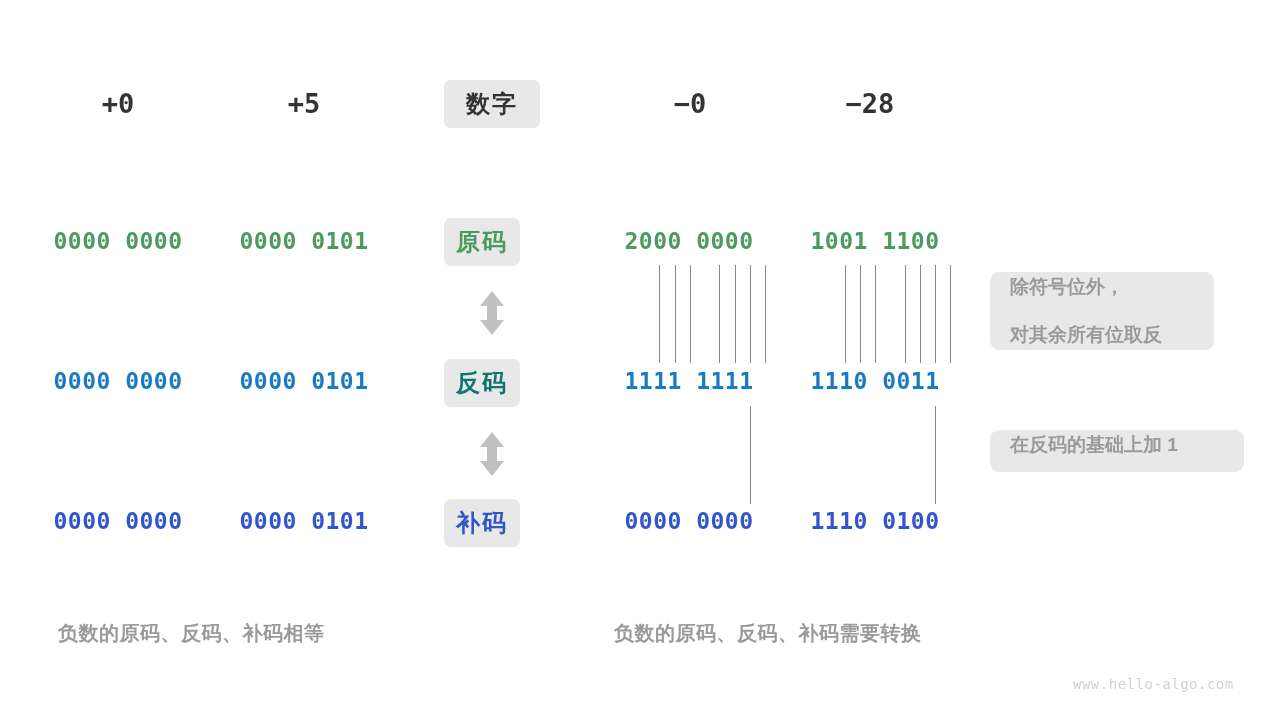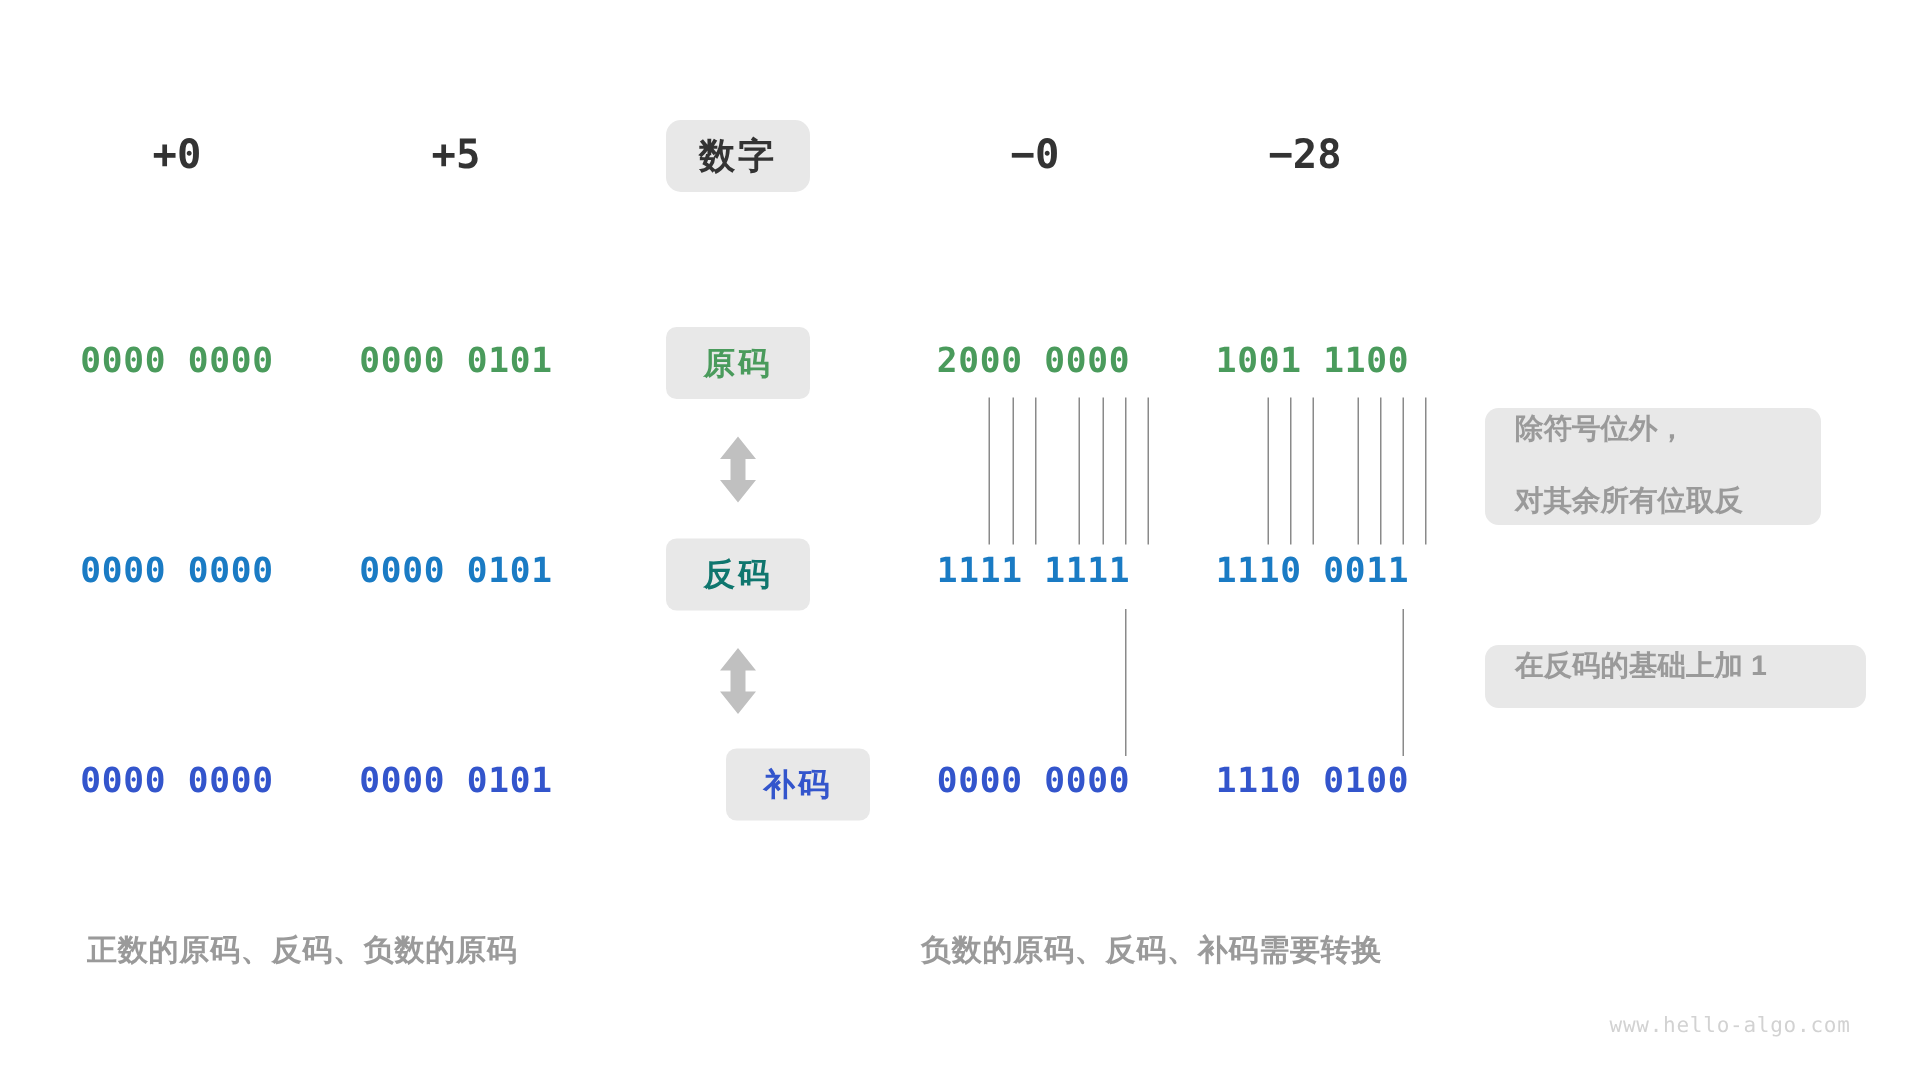--- a/index.html
+++ b/index.html
@@ -46,23 +46,23 @@
     white-space: nowrap;
   }
   .chip-head {
     width: 96px;
     height: 48px;
     font-size: 24px;
     color: #333333;
     letter-spacing: 2px;
   }
   .chip-row {
-    width: 96px;
+    width: 76px;
     height: 48px;
-    font-size: 21px;
+    font-size: 24px;
     letter-spacing: 2px;
   }
   .chip-row.green  { color: #4a9b5c; }
   .chip-row.blue   { color: #0f766e; }
   .chip-row.indigo { color: #3355cc; }
 
   
   .bits {
     font-family: "DejaVu Sans Mono", "Liberation Mono", monospace;
     font-size: 23px;
@@ -125,21 +125,21 @@
 </style>
 </head>
 <body>
 
 <div class="stage">
 
   <div class="abs num-label" style="left:58px; top:88px; width:120px;">+0</div>
 
   <div class="abs num-label" style="left:244px; top:88px; width:120px;">+5</div>
 
-  <div class="abs chip chip-head" style="left:444px; top:80px;border-radius:10px;">数字</div>
+  <div class="abs chip chip-head" style="left:444px; top:80px;">数字</div>
 
   <div class="abs num-label" style="left:630px; top:88px; width:120px;">−0</div>
 
   <div class="abs num-label" style="left:810px; top:88px; width:120px;">−28</div>
 
   <div class="abs bits green" style="left:53px; top:228px; width:130px;">0000 0000</div>
 
   <div class="abs bits green" style="left:239px; top:228px; width:130px;">0000 0101</div>
 
   <div class="abs chip chip-row green" style="left:444px; top:218px;">原码</div>
@@ -182,34 +182,34 @@
   <div class="abs vline" style="left:935px; top:406px; height:98px;"></div>
 
   <svg class="updown" style="left:477px; top:431px;" viewBox="0 0 30 46">
     <path d="M15 1 L27 16 L20 16 L20 30 L27 30 L15 45 L3 30 L10 30 L10 16 L3 16 Z" fill="#c0c0c0"></path>
   </svg>
 
   <div class="abs bits indigo" style="left:53px; top:508px; width:130px;">0000 0000</div>
 
   <div class="abs bits indigo" style="left:239px; top:508px; width:130px;">0000 0101</div>
 
-  <div class="abs chip chip-row indigo" style="left:444px; top:499px;margin-left:40px;">补码</div>
+  <div class="abs chip chip-row indigo" style="left:444px; top:499px;">补码</div>
 
   <div class="abs bits indigo" style="left:624px; top:508px; width:130px;">0000 0000</div>
 
   <div class="abs bits indigo" style="left:810px; top:508px; width:130px;">1110 0100</div>
 
   <div class="abs note" style="left:990px; top:272px; width:224px; height:78px;">
     <span>除符号位外，</span>
     <span>对其余所有位取反</span>
   </div>
 
   <div class="abs note" style="left:990px; top:430px; width:254px; height:42px;">
     <span>在反码的基础上加 1</span>
   </div>
 
-  <div class="abs caption" style="left:58px; top:620px;">正数的原码、反码、负数的原码</div>
+  <div class="abs caption" style="left:58px; top:620px;">负数的原码、反码、补码相等</div>
 
   <div class="abs caption" style="left:614px; top:620px;">负数的原码、反码、补码需要转换</div>
 
   <div class="abs watermark" style="left:1073px; top:676px;">www.hello-algo.com</div>
 
 </div>
 
 </body></html>

